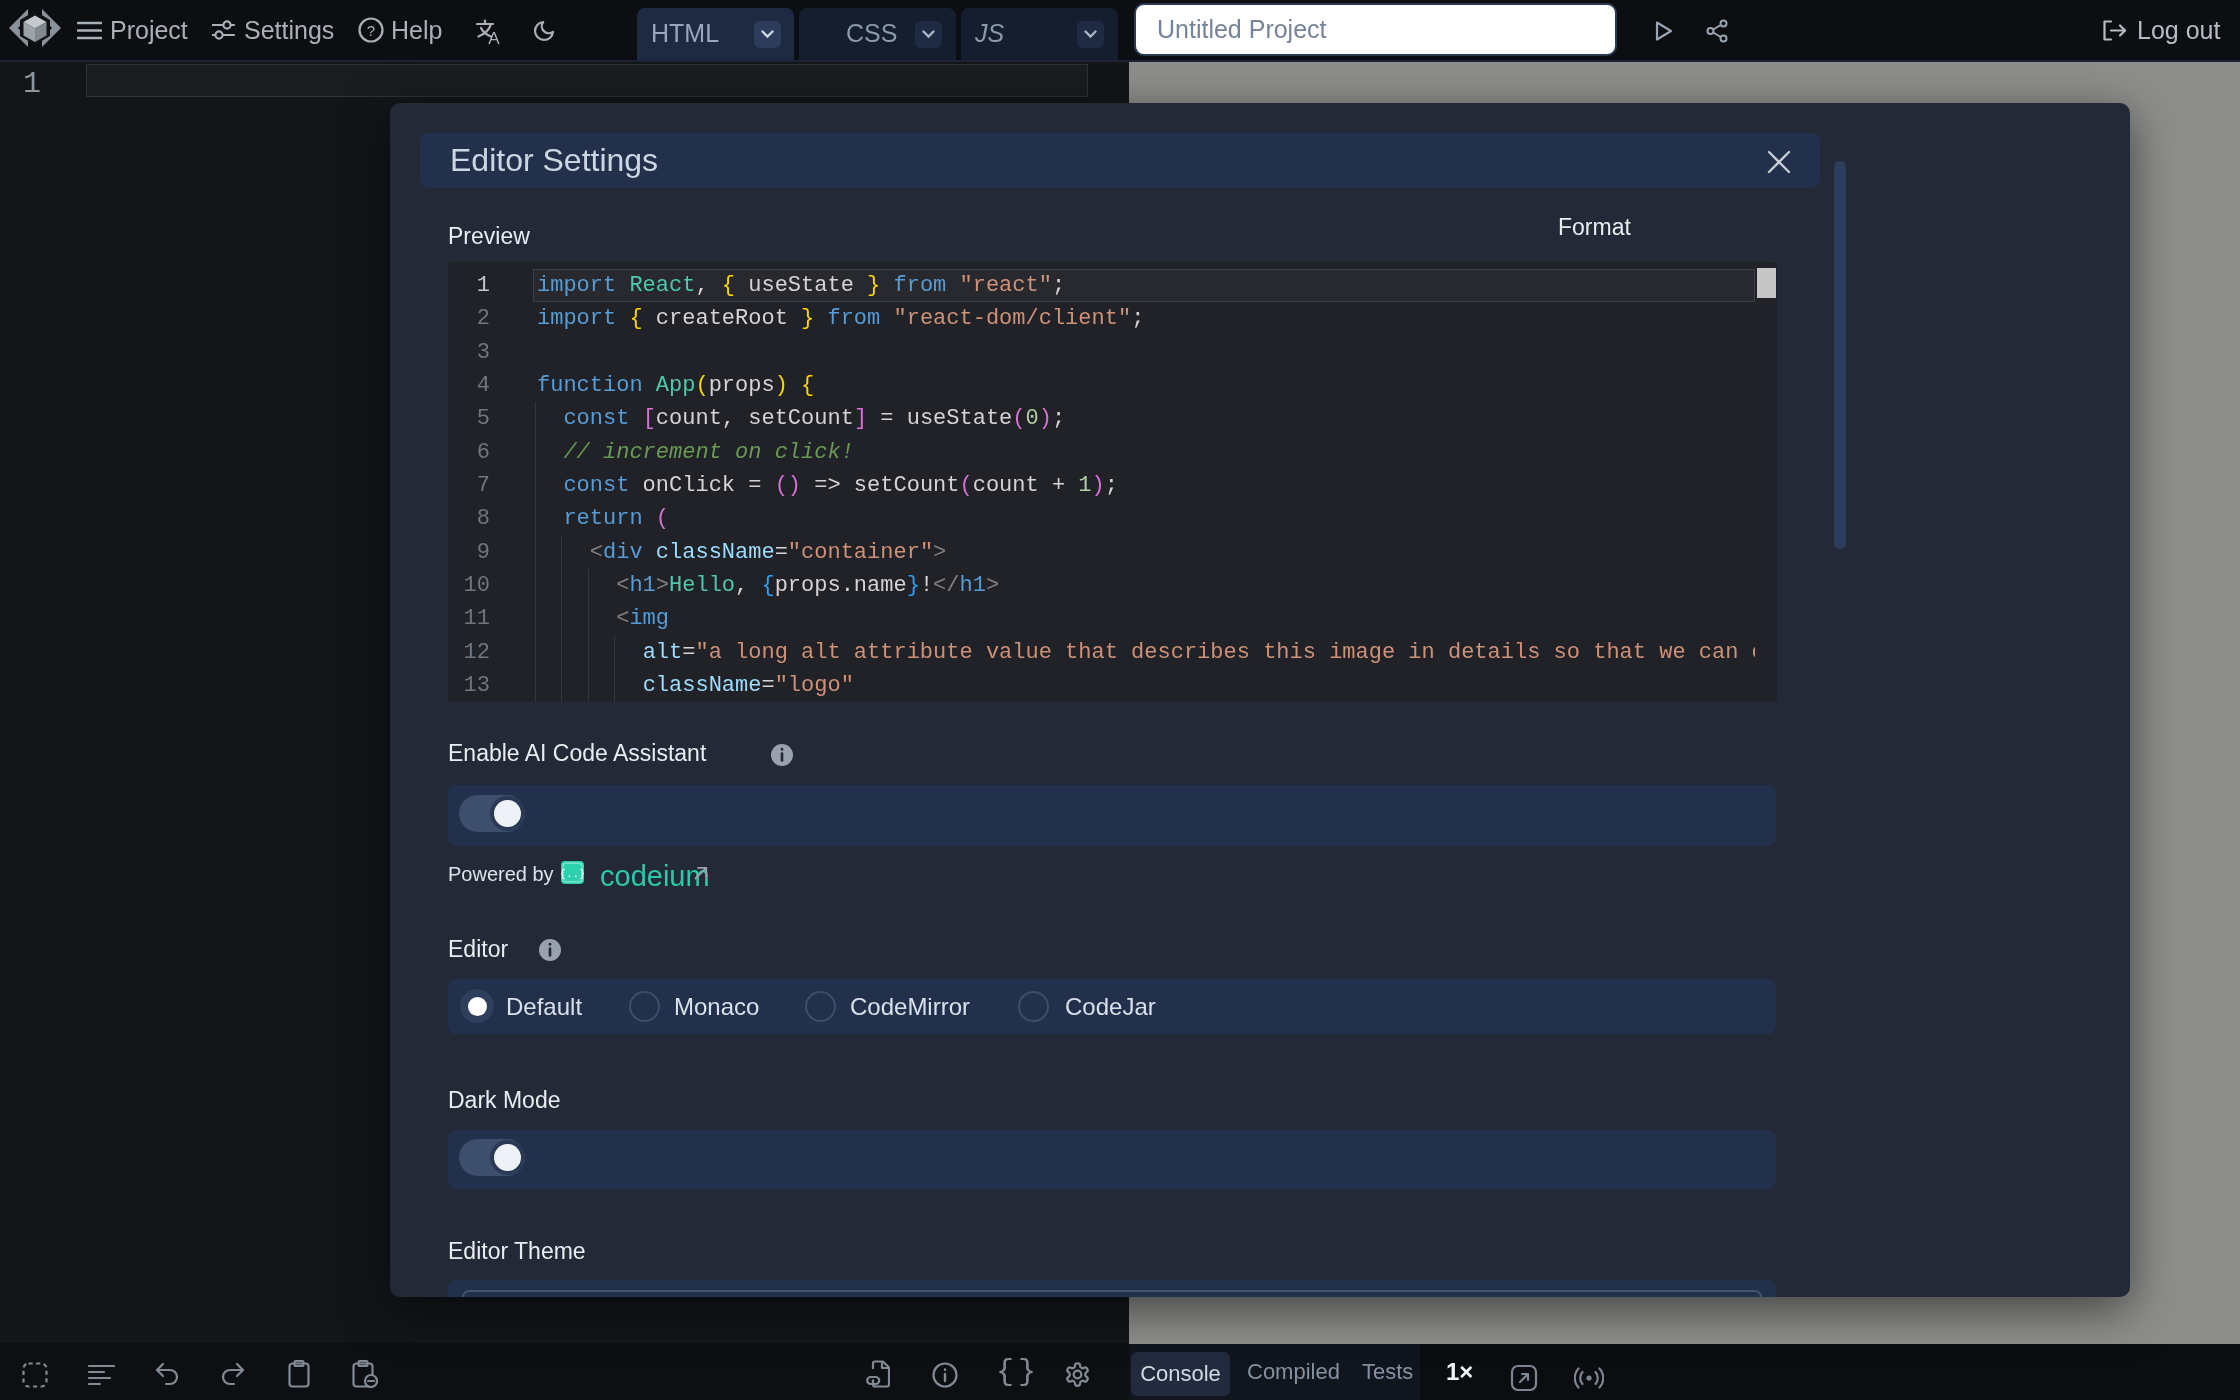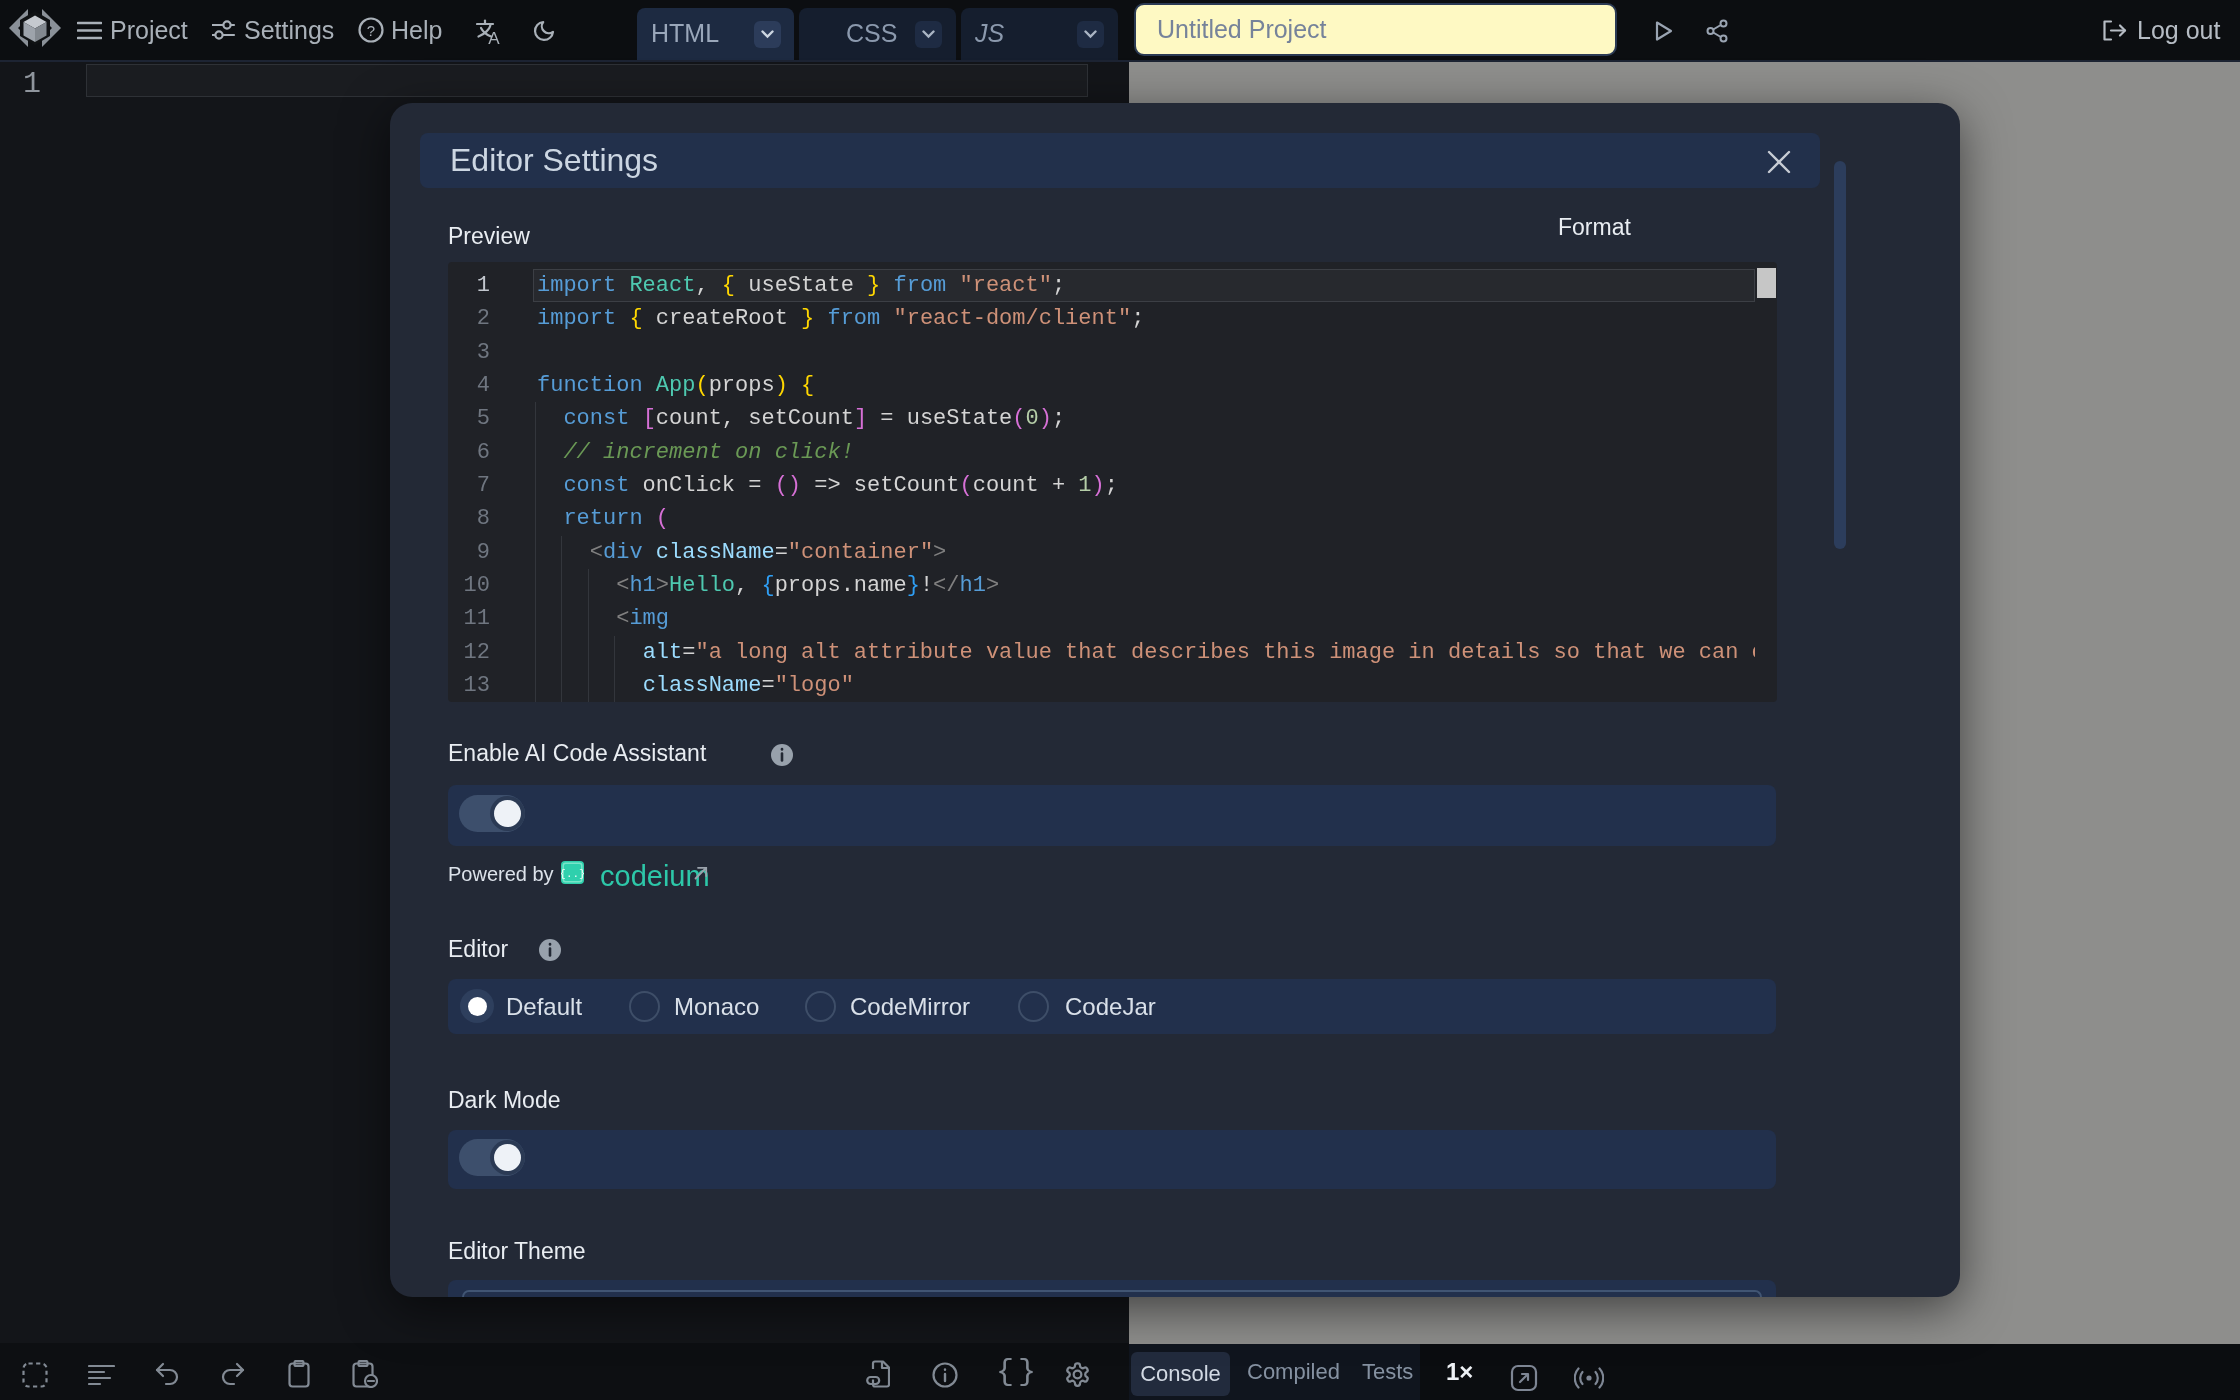--- a/index.html
+++ b/index.html
@@ -6,36 +6,36 @@
 html,body { width:2240px; height:1400px; overflow:hidden; background:#0b0d10; font-family:"Liberation Sans", sans-serif; }
 .abs { position:absolute; }
 #stage { position:relative; width:2240px; height:1400px; }
 
 #topbar { left:0; top:0; width:2240px; height:60px; background:#0c0e11; }
 .tbtxt { position:absolute; top:0; height:60px; line-height:60px; font-size:25px; color:#a9b0b8; }
 .tab { position:absolute; top:8px; height:52px; border-radius:8px 8px 0 0; }
 .tabtxt { position:absolute; left:14px; top:0; height:52px; line-height:50px; font-size:25px; }
 .chevbtn { position:absolute; top:13px; width:27px; height:27px; border-radius:6px; }
 .chevbtn svg { position:absolute; left:7px; top:9px; }
-#projinput { position:absolute; left:1134px; top:3px; width:483px; height:53px; border-radius:10px; background:#fef9c3; border:2px solid #2b3a54; }
+#projinput { position:absolute; left:1134px; top:3px; width:483px; height:53px; border-radius:10px; background:#ffffff; border:2px solid #2b3a54; }
 #projinput span { position:absolute; left:21px; top:0; line-height:49px; font-size:25px; color:#76839a; }
 
 #underline { left:0; top:60px; width:2240px; height:2px; background:#1d2433; }
 #editor { left:0; top:62px; width:1129px; height:1281px; background:#131519; }
 #gutter1 { position:absolute; left:0; top:7px; width:41px; text-align:right; font-family:'Liberation Mono',monospace; font-size:30px; line-height:30px; color:#8f959d; }
 #curline { position:absolute; left:86px; top:2px; width:1002px; height:33px; background:#1a1c20; border:1px solid #2e3136; }
 #preview { left:1129px; top:62px; width:1111px; height:1282px; background:#8e8e8c; }
 
 #footL { left:0; top:1343px; width:1129px; height:57px; background:#0d0f12; }
 #consoleStrip { left:1129px; top:1344px; width:291px; height:56px; background:#10151e; }
 #consoleRight { left:1420px; top:1344px; width:820px; height:56px; background:#0b0d10; }
 #ctab { position:absolute; left:2px; top:8px; width:99px; height:44px; border-radius:6px; background:#222b3d; text-align:center; line-height:44px; font-size:22px; color:#d2d9e3; }
 .ctxt { position:absolute; top:0; height:56px; line-height:56px; font-size:22px; color:#8591a1; }
 
-#modal { left:390px; top:103px; width:1570px; height:1194px; background:#232936; border-radius:22px; box-shadow:0 12px 48px rgba(0,0,0,0.55); }
+#modal { left:390px; top:103px; width:1740px; height:1194px; background:#232936; border-radius:10px; box-shadow:0 12px 48px rgba(0,0,0,0.55); }
 #mheader { position:absolute; left:30px; top:30px; width:1400px; height:55px; background:#22304b; border-radius:8px; }
 #mheader span { position:absolute; left:30px; top:0; height:55px; line-height:55px; font-size:32px; color:#ccd6e2; }
 .h2 { position:absolute; font-size:23px; color:#e9edf2; }
 .row { position:absolute; left:58px; width:1328px; background:#22304c; border-radius:8px; }
 #codeblock { position:absolute; left:58px; top:159px; width:1329px; height:440px; background:#202227; border-radius:4px; overflow:hidden; }
 .ln { position:absolute; left:0; width:42px; height:34px; line-height:33.4px; text-align:right; font-family:"Liberation Mono",monospace; font-size:22px; color:#6f7680; }
 .cd { position:absolute; left:89px; width:1218px; overflow:hidden; height:34px; line-height:33.4px; font-family:"Liberation Mono",monospace; font-size:22px; color:#d4d4d4; white-space:pre; }
 .ig { position:absolute; width:1px; background:#33363c; }
 
 .kw { color:#569cd6; } .ty { color:#4ec9b0;font-family:Liberation Mono, monospace; } .st { color:#ce9178; } .cm { color:#6a9955; font-style:italic; }

